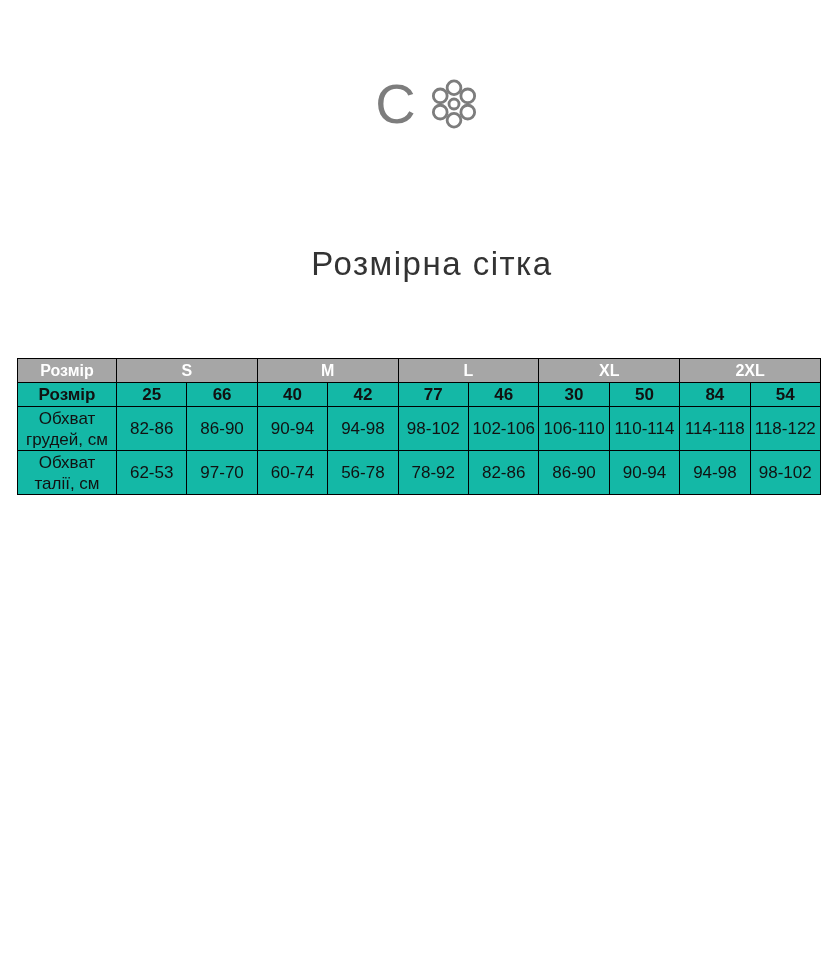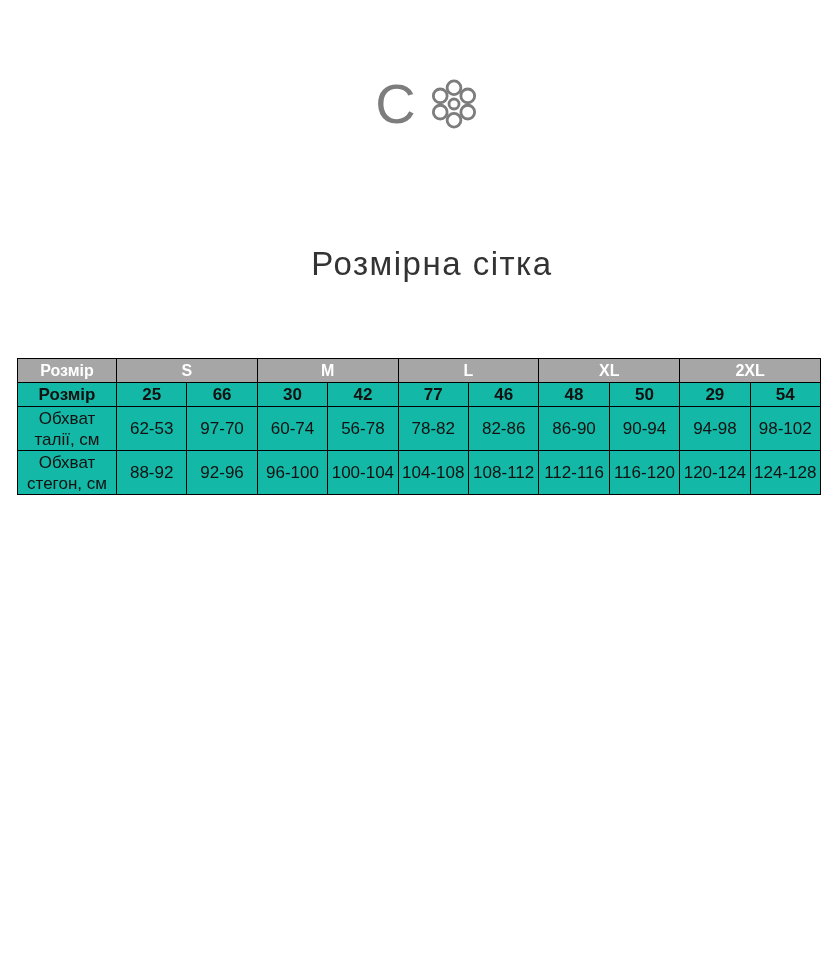--- a/index.html
+++ b/index.html
@@ -145,52 +145,52 @@
           <td colspan="2">S</td>
           <td colspan="2">M</td>
           <td colspan="2">L</td>
           <td colspan="2">XL</td>
           <td colspan="2">2XL</td>
         </tr>
         <tr class="sizes-row">
           <td class="rowlabel" style="font-weight:bold">Розмір</td>
           <td>25</td>
           <td>66</td>
-          <td>30</td>
+          <td>40</td>
           <td>42</td>
           <td>77</td>
           <td>46</td>
-          <td>48</td>
+          <td>30</td>
           <td>50</td>
-          <td>29</td>
+          <td>84</td>
           <td>54</td>
+        </tr>
+        <tr class="meas-row">
+          <td class="rowlabel">Обхват грудей, см</td>
+          <td>82-86</td>
+          <td>86-90</td>
+          <td>90-94</td>
+          <td>94-98</td>
+          <td>98-102</td>
+          <td>102-106</td>
+          <td>106-110</td>
+          <td>110-114</td>
+          <td>114-118</td>
+          <td>118-122</td>
         </tr>
         <tr class="meas-row">
           <td class="rowlabel">Обхват талії, см</td>
           <td>62-53</td>
           <td>97-70</td>
           <td>60-74</td>
           <td>56-78</td>
-          <td>78-82</td>
+          <td>78-92</td>
           <td>82-86</td>
           <td>86-90</td>
           <td>90-94</td>
           <td>94-98</td>
           <td>98-102</td>
-        </tr>
-        <tr class="meas-row">
-          <td class="rowlabel">Обхват стегон, см</td>
-          <td>88-92</td>
-          <td>92-96</td>
-          <td>96-100</td>
-          <td>100-104</td>
-          <td>104-108</td>
-          <td>108-112</td>
-          <td>112-116</td>
-          <td>116-120</td>
-          <td>120-124</td>
-          <td>124-128</td>
         </tr>
       </tbody>
     </table>
   </div>
 
 </div>
 
 </body></html>

